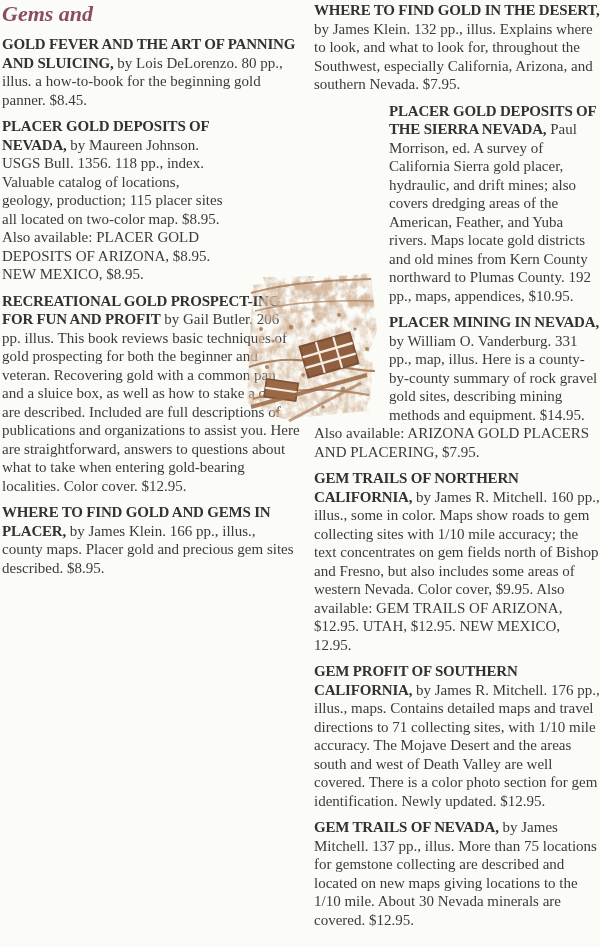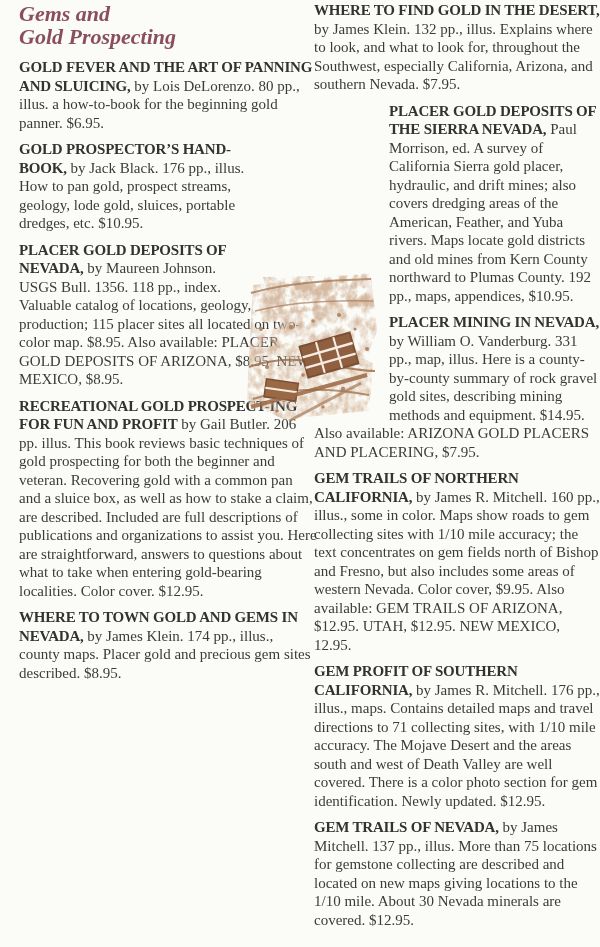--- a/index.html
+++ b/index.html
@@ -9,21 +9,21 @@
     overflow:hidden;
   }
   .page{
     position:relative;
     width:600px;height:947px;
     font-family:"Liberation Serif","DejaVu Serif",serif;
     color:#3b3b3b;
     background:#fbfbf7;
   }
   .col{position:absolute;top:1px;}
-  .col-left{left:19px;width:298px;}
+  .col-left{left:2px;width:298px;}
   .col-right{left:314px;width:286px;}
   .section-title{
     margin:1px 0 10px 0;
     font-size:22px;
     line-height:23px;
     font-style:italic;
     font-weight:bold;
     color:#8a4f5f;
   }
   .section-title span{display:block;}
@@ -56,37 +56,35 @@
   }
 </style>
 </head>
 <body>
 
 <div class="page">
 
   <div class="col col-left">
     <h1 class="section-title">
       <span>Gems and</span>
-      <span>Gold Prospecting</span>
     </h1>
 
 
 
-    <p class="entry"><b class="bt">GOLD FEVER AND THE ART OF PANNING AND SLUICING,</b><span> by Lois DeLorenzo. 80 pp., illus. a how-to-book for the beginning gold panner. $6.95.</span></p>
+    <p class="entry"><b class="bt">GOLD FEVER AND THE ART OF PANNING AND SLUICING,</b><span> by Lois DeLorenzo. 80 pp., illus. a how-to-book for the beginning gold panner. $8.45.</span></p>
 
     <div class="wrap-spacer-r"></div>
 
-    <p class="entry"><b class="bt">GOLD PROSPECTOR’S HAND-BOOK,</b><span> by Jack Black. 176 pp., illus. How to pan gold, prospect streams, geology, lode gold, sluices, portable dredges, etc. $10.95.</span></p>
 
     <p class="entry"><b class="bt">PLACER GOLD DEPOSITS OF NEVADA,</b><span> by Maureen Johnson. USGS Bull. 1356. 118 pp., index. Valuable catalog of locations, geology, production; 115 placer sites all located on two-color map. $8.95. Also available: PLACER GOLD DEPOSITS OF ARIZONA, $8.95. NEW MEXICO, $8.95.</span></p>
 
 
     <p class="entry"><b class="bt">RECREATIONAL GOLD PROSPECT-ING FOR FUN AND PROFIT</b><span> by Gail Butler. 206 pp. illus. This book reviews basic techniques of gold prospecting for both the beginner and veteran. Recovering gold with a common pan and a sluice box, as well as how to stake a claim, are described. Included are full descriptions of publications and organizations to assist you. Here are straightforward, answers to questions about what to take when entering gold-bearing localities. Color cover. $12.95.</span></p>
 
-    <p class="entry"><b class="bt">WHERE TO TOWN GOLD AND GEMS IN NEVADA,</b><span> by James Klein. 174 pp., illus., county maps. Placer gold and precious gem sites described. $8.95.</span></p>
+    <p class="entry"><b class="bt">WHERE TO FIND GOLD AND GEMS IN PLACER,</b><span> by James Klein. 166 pp., illus., county maps. Placer gold and precious gem sites described. $8.95.</span></p>
   </div>
 
   <div class="col col-right">
     <p class="entry"><b class="bt">WHERE TO FIND GOLD IN THE DESERT,</b><span> by James Klein. 132 pp., illus. Explains where to look, and what to look for, throughout the Southwest, especially California, Arizona, and southern Nevada. $7.95.</span></p>
 
     <div class="wrap-spacer-l"></div>
 
     <p class="entry"><b class="bt">PLACER GOLD DEPOSITS OF THE SIERRA NEVADA,</b><span> Paul Morrison, ed. A survey of California Sierra gold placer, hydraulic, and drift mines; also covers dredging areas of the American, Feather, and Yuba rivers. Maps locate gold districts and old mines from Kern County northward to Plumas County. 192 pp., maps, appendices, $10.95.</span></p>
 
     <p class="entry"><b class="bt">PLACER MINING IN NEVADA,</b><span> by William O. Vanderburg. 331 pp., map, illus. Here is a county-by-county summary of rock gravel gold sites, describing mining methods and equipment. $14.95. Also available: ARIZONA GOLD PLACERS AND PLACERING, $7.95.</span></p>

